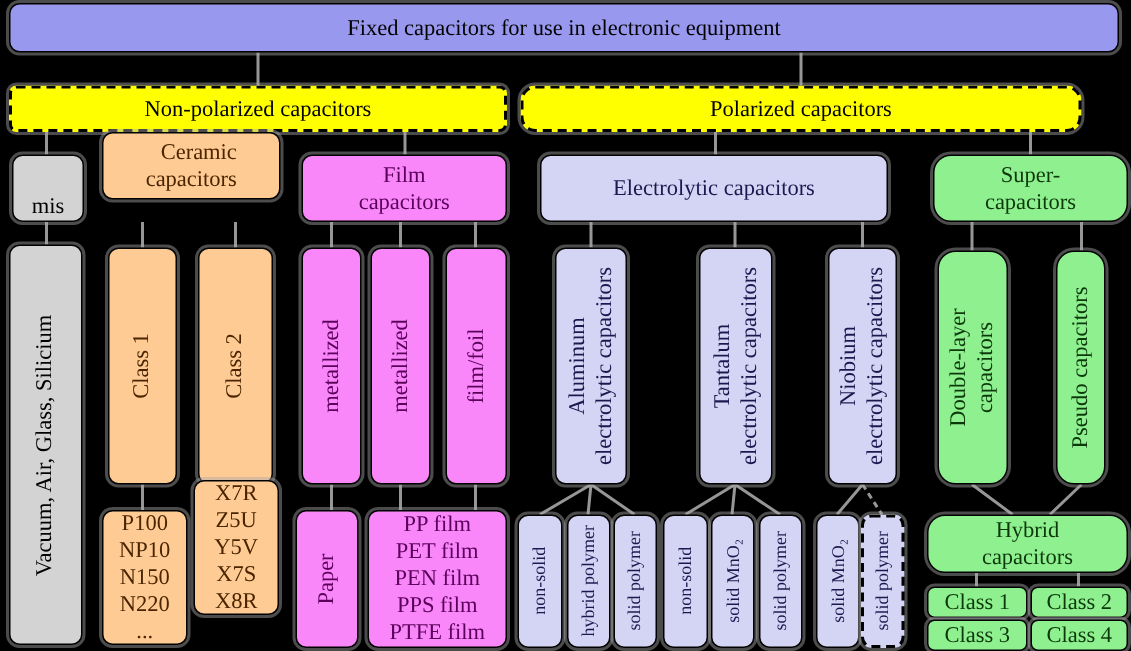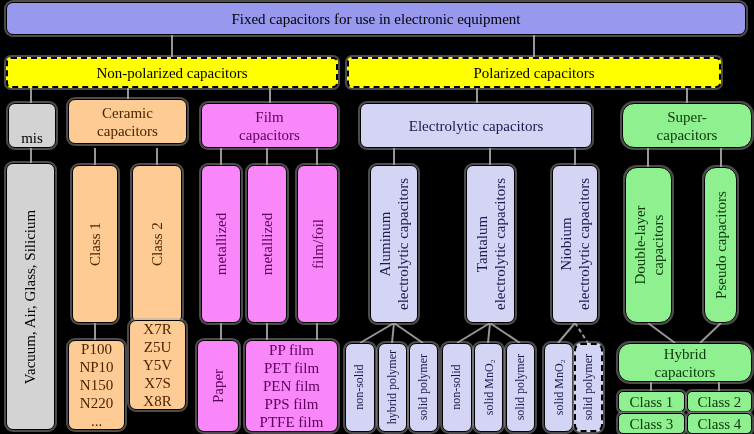--- a/index.html
+++ b/index.html
@@ -72,28 +72,28 @@
     </g>
   </svg>
 
   <div class="box c-blue" style="left:6px; top:2px; width:740px; height:33px;">
     <span class="lbl">Fixed capacitors for use in electronic equipment</span>
   </div>
 
   <div class="box c-yellow dashedborder" style="left:6px; top:57px; width:332px; height:31px;">
     <span class="lbl">Non-polarized capacitors</span>
   </div>
-  <div class="box c-yellow dashedborder" style="left:347px; top:57px; width:374px; height:31px;">
+  <div class="box c-yellow dashedborder" style="left:347px; top:57px; width:374px; height:31px;border-radius:10px;">
     <span class="lbl">Polarized capacitors</span>
   </div>
 
   <div class="box c-gray" style="left:8px; top:103px; width:48px; height:45px;align-items:flex-end;">
     <span class="lbl">mis</span>
   </div>
-  <div class="box c-orange" style="left:68px; top:99px; width:119px; height:45px;">
+  <div class="box c-orange" style="left:68px; top:88px; width:119px; height:45px;text-align:right;">
     <span class="lbl">Ceramic
 capacitors</span>
   </div>
   <div class="box c-pink" style="left:201px; top:103px; width:137px; height:45px;">
     <span class="lbl">Film
 capacitors</span>
   </div>
   <div class="box c-lavender" style="left:360px; top:103px; width:232px; height:45px;">
     <span class="lbl">Electrolytic capacitors</span>
   </div>

